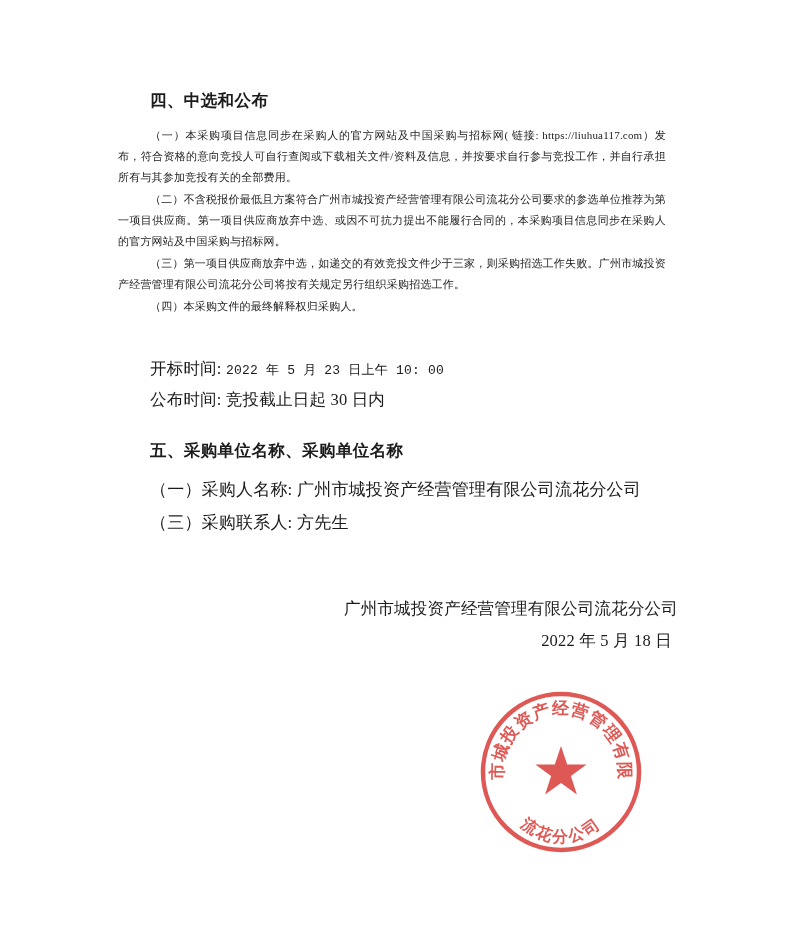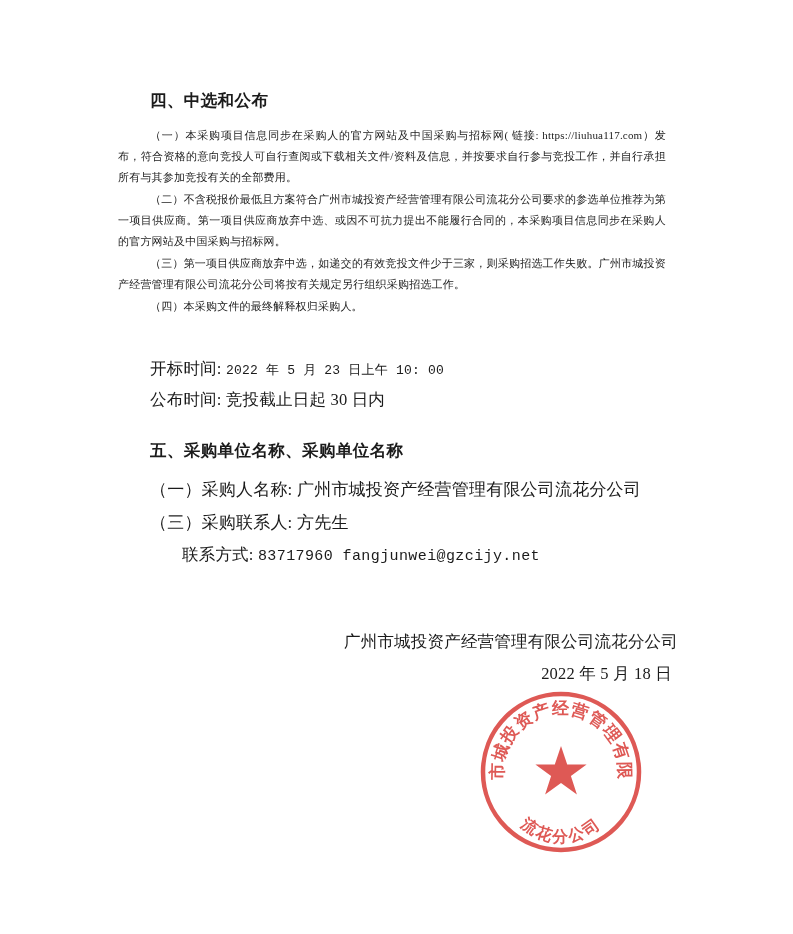--- a/index.html
+++ b/index.html
@@ -133,24 +133,20 @@
     <h2 class="heading">五、采购单位名称、采购单位名称</h2>
 
     <p class="contact-line">
       <span>（一）采购人名称:</span>
       <span>广州市城投资产经营管理有限公司流花分公司</span>
     </p>
     <p class="contact-line">
       <span>（三）采购联系人:</span>
       <span>方先生</span>
     </p>
-    <p class="contact-sub">
-      <span>联系方式:</span>
-      <span class="mono">83717960   fangjunwei@gzcijy.net</span>
-    </p>
 
     <div class="sign-block">
       <div>广州市城投资产经营管理有限公司流花分公司</div>
       <div class="sign-date">
         <span class="mono">2022 年 5 月 18 日</span>
       </div>
     </div>
 
   </div>
 

